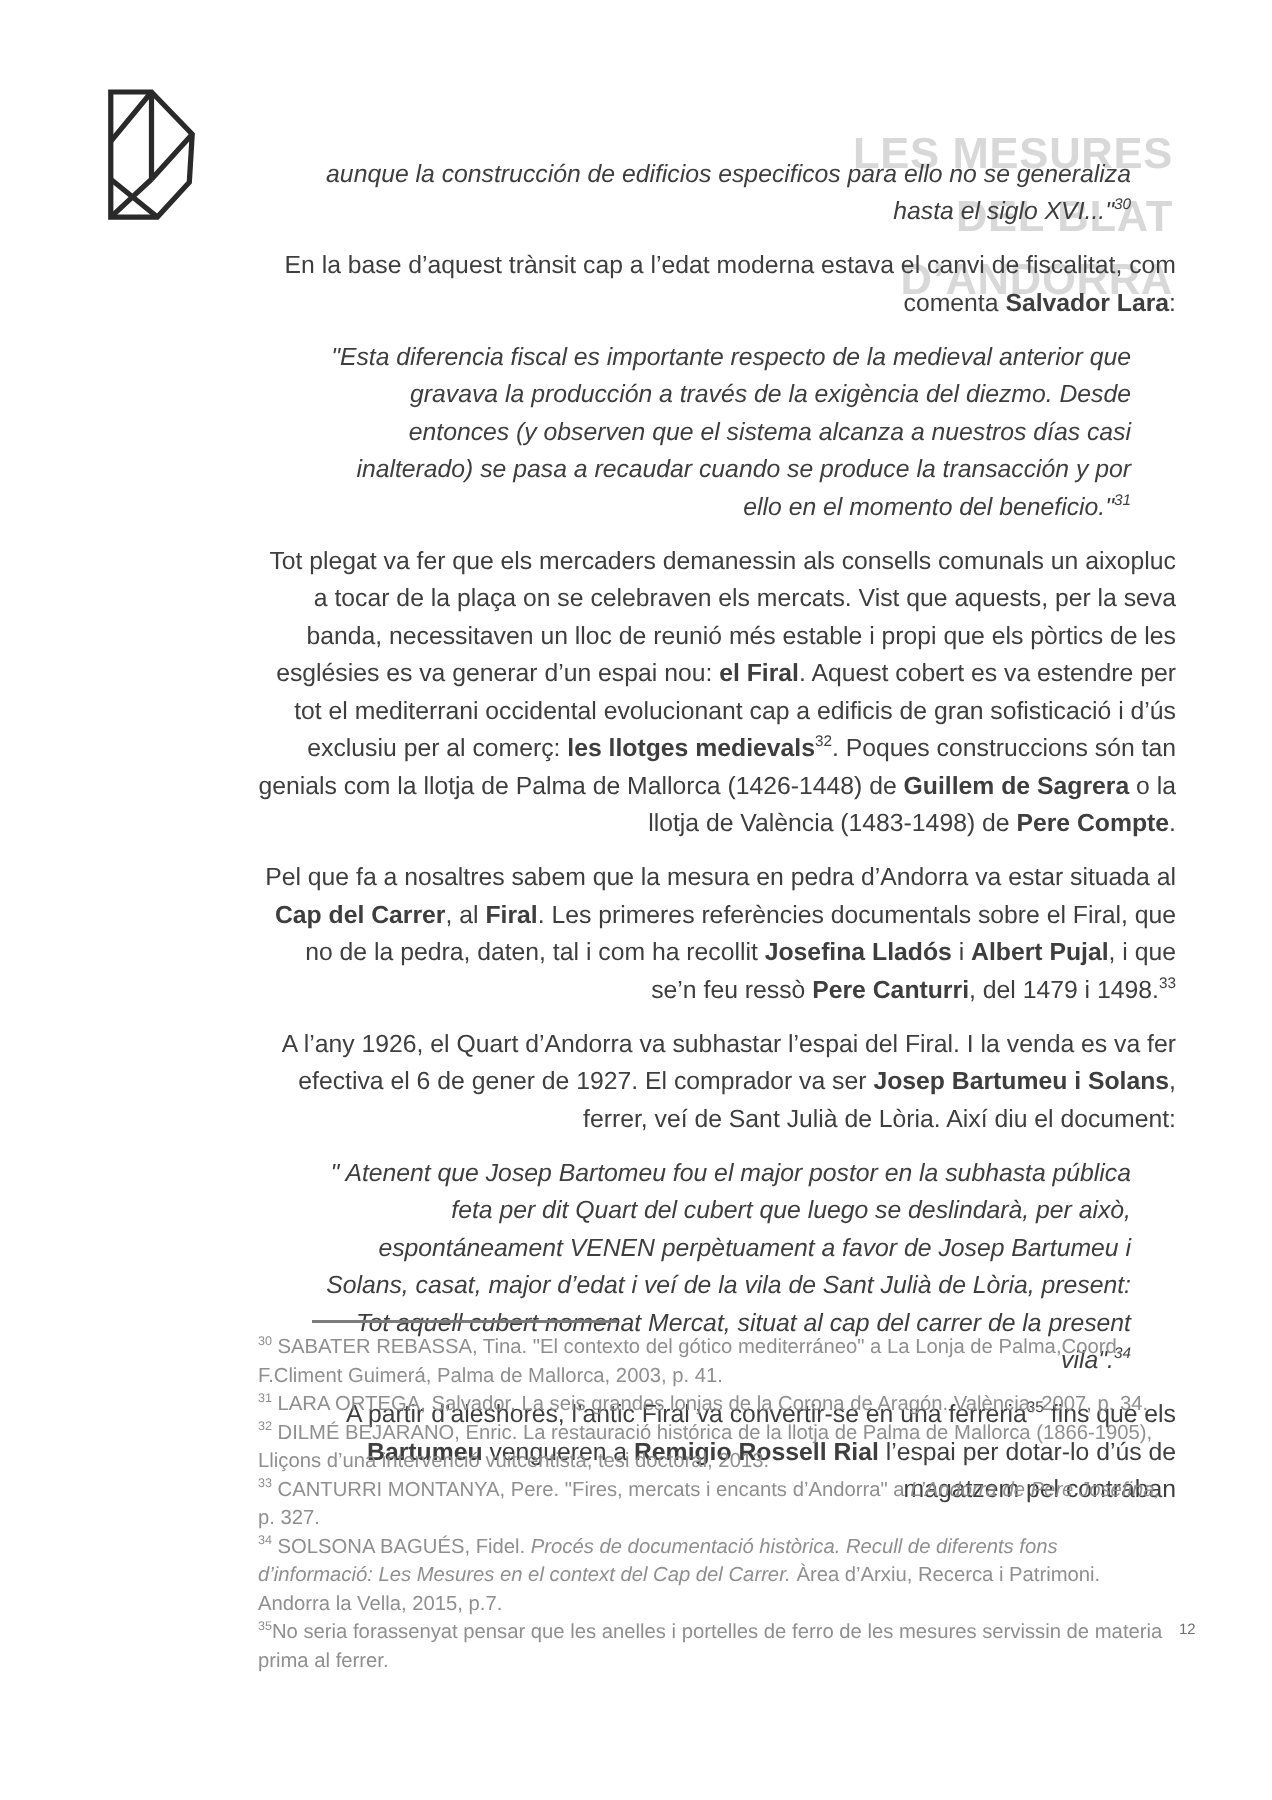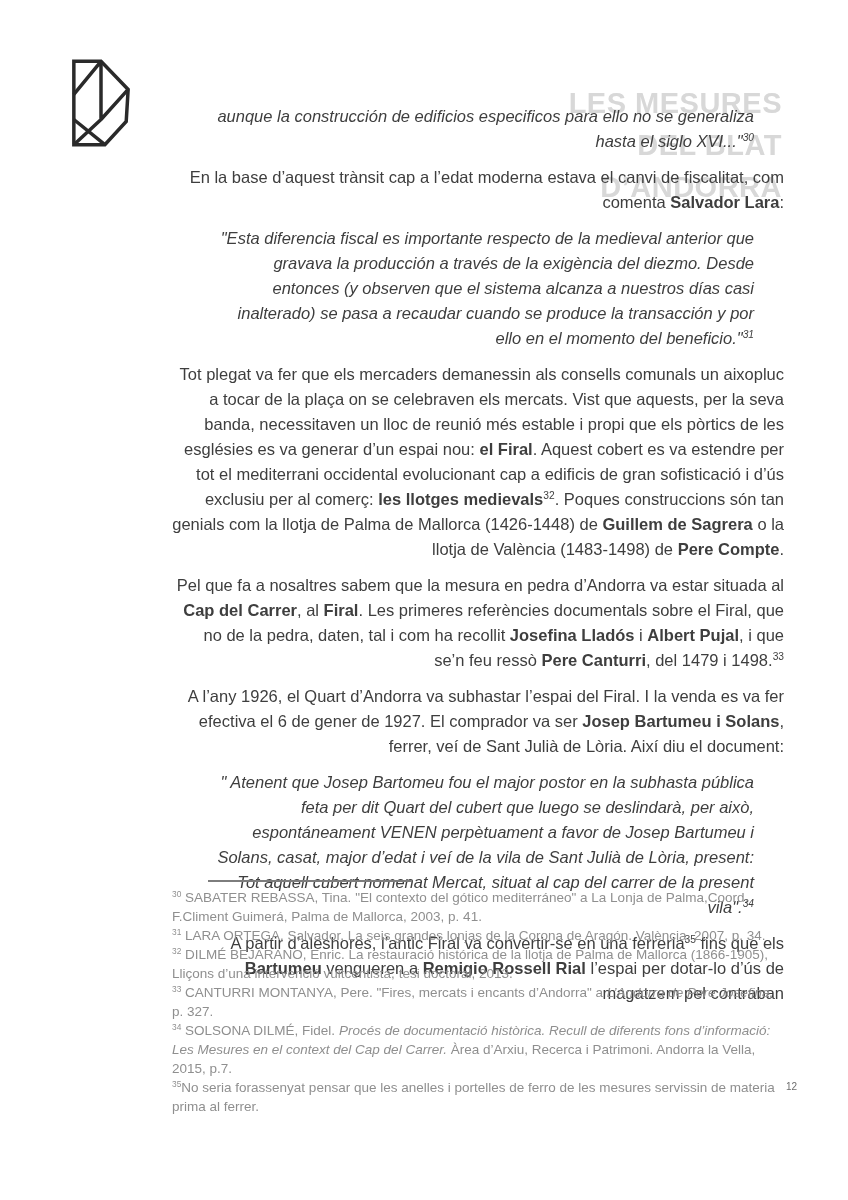--- a/index.html
+++ b/index.html
@@ -79,19 +79,19 @@
     <div class="block quote"><span>" </span><span class="i">Atenent que Josep Bartomeu fou el major postor en la subhasta pública feta per dit Quart del cubert que luego se deslindarà, per això, espontáneament VENEN perpètuament a favor de Josep Bartumeu i Solans, casat, major d’edat i veí de la vila de Sant Julià de Lòria, present: Tot aquell cubert nomenat Mercat, situat al cap del carrer de la present vila"</span><span>.</span><sup>34</sup></div>
     <p class="block"><span>A partir d’aleshores, l’antic Firal va convertir-se en una ferreria</span><sup>35</sup><span> fins que els </span><span class="b">Bartumeu</span><span> vengueren a </span><span class="b">Remigio Rossell Rial</span><span> l’espai per dotar-lo d’ús de magatzem pel contraban</span></p>
   </main>
 
   <footer class="footnotes">
     <div class="fn-sep"></div>
     <div class="footnote"><sup>30</sup><span> SABATER REBASSA, Tina. "El contexto del gótico mediterráneo" a La Lonja de Palma,Coord. F.Climent Guimerá, Palma de Mallorca, 2003, p. 41.</span></div>
     <div class="footnote"><sup>31</sup><span> LARA ORTEGA, Salvador.  La seis grandes lonjas de la Corona de Aragón. València, 2007, p. 34.</span></div>
     <div class="footnote"><sup>32</sup><span> DILMÉ BEJARANO, Enric. La restauració histórica de la llotja de Palma de Mallorca (1866-1905), Lliçons d’una intervenció vuitcentista, tesi doctoral, 2013.</span></div>
     <div class="footnote"><sup>33</sup><span> CANTURRI MONTANYA, Pere. "Fires, mercats i encants d’Andorra" a </span><span class="i">L’Andorra de Pere Josefina,</span><span> p. 327.</span></div>
-    <div class="footnote"><sup>34</sup><span> SOLSONA DILMÉ, Fidel. </span><span class="i">Procés de documentació històrica. Recull de diferents fons d’informació: Les Mesures en el context del Cap del Carrer.</span><span> Àrea d’Arxiu, Recerca i Patrimoni. Andorra la Vella, 2015, p.7.</span></div>
+    <div class="footnote"><sup>34</sup><span> SOLSONA BAGUÉS, Fidel. </span><span class="i">Procés de documentació històrica. Recull de diferents fons d’informació: Les Mesures en el context del Cap del Carrer.</span><span> Àrea d’Arxiu, Recerca i Patrimoni. Andorra la Vella, 2015, p.7.</span></div>
     <div class="footnote"><sup>35</sup><span>No seria forassenyat pensar que les anelles i portelles de ferro de les mesures servissin de materia prima al ferrer.</span></div>
   </footer>
 
   <div class="page-number">12</div>
 
 </div>
 
 </body></html>

